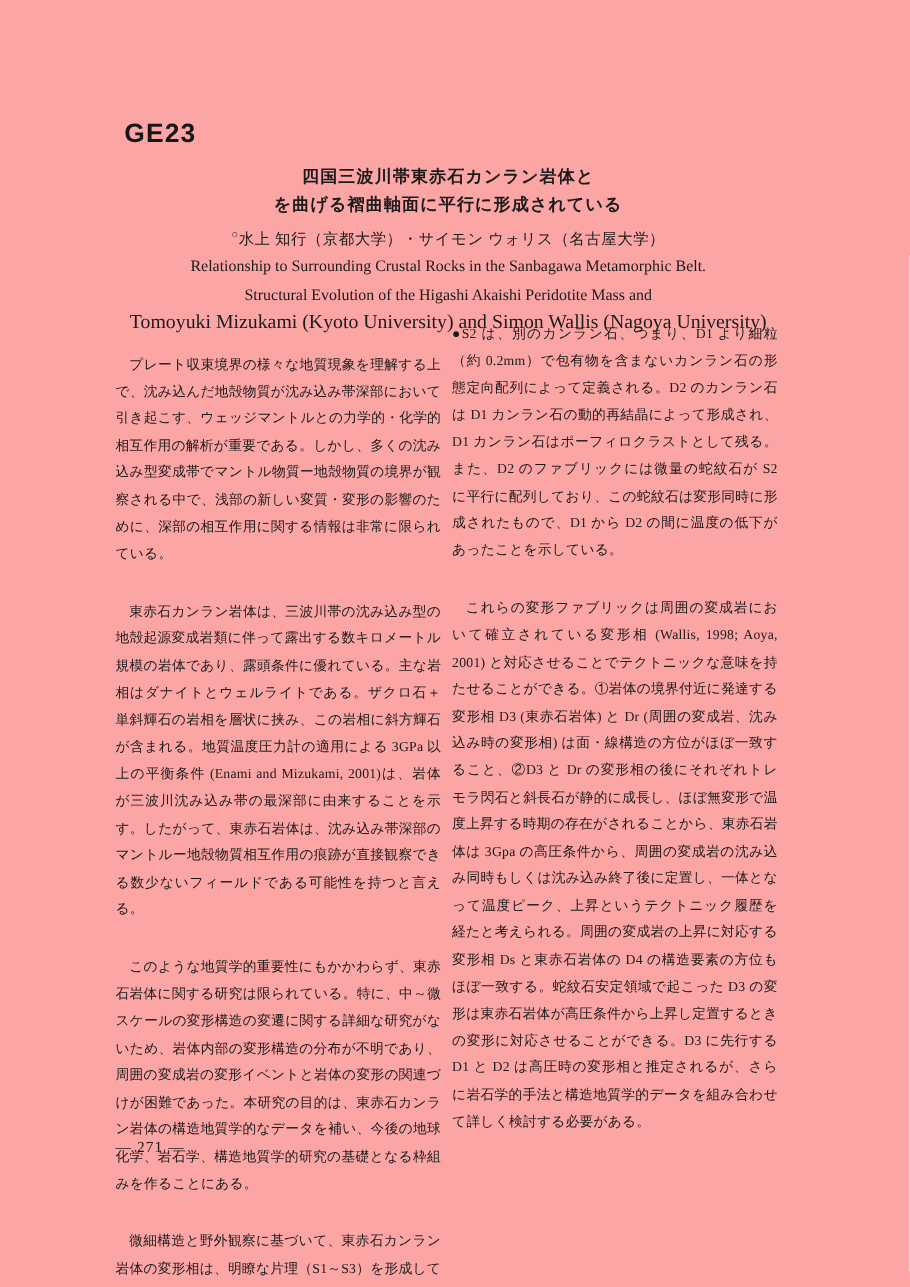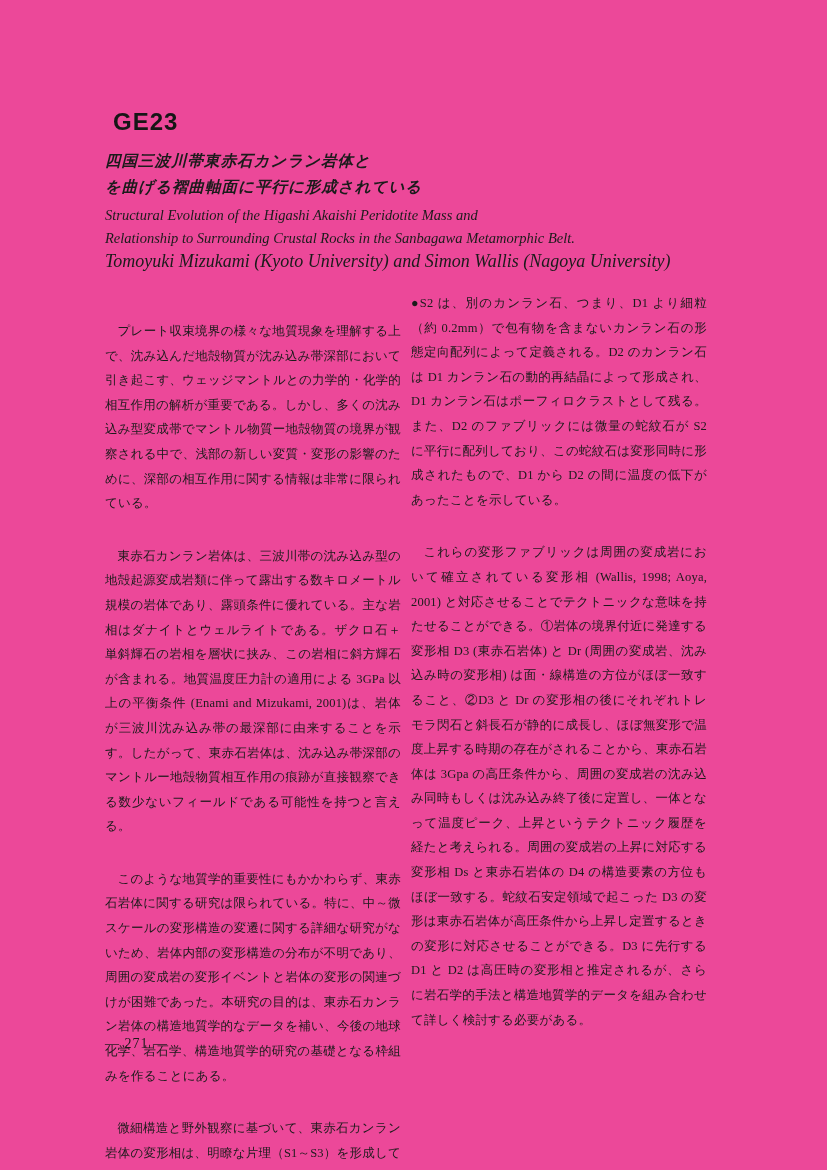--- a/index.html
+++ b/index.html
@@ -4,42 +4,41 @@
 <style>
   html, body {
     margin: 0;
     padding: 0;
     background: #ffffff;
   }
   #page {
     position: relative;
     width: 827px;
     height: 1170px;
-    background: #ec4899;
+    background: #fca5a5;
     color: #1b1b1b;
     overflow: hidden;
     font-family: "Liberation Serif", "DejaVu Serif", serif;
   }
   #session-code {
     position: absolute;
     left: 113px;
     top: 108px;
     font-family: "Liberation Sans", "DejaVu Sans", sans-serif;
     font-weight: bold;
     font-size: 24px;
     letter-spacing: 1px;
     color: #161616;
   }
   #header-block {
     position: absolute;
     left: 105px;
     top: 148px;
     width: 605px;
-    text-align: left;
-    font-style: italic;
+    text-align: center;
   }
   .title-ja {
     font-size: 15.5px;
     font-weight: 600;
     line-height: 26px;
     letter-spacing: 1px;
   }
   .authors-ja {
     font-size: 14px;
     line-height: 24px;
@@ -97,22 +96,23 @@
 </head>
 <body>
 
 <div id="page">
 
   <div id="session-code">GE23</div>
 
   <div id="header-block">
     <div class="title-ja">四国三波川帯東赤石カンラン岩体と</div>
     <div class="title-ja">を曲げる褶曲軸面に平行に形成されている</div>
+    <div class="authors-ja"><sup>○</sup><span>水上 知行（京都大学）・サイモン ウォリス（名古屋大学）</span></div>
+    <div class="title-en">Relationship to Surrounding Crustal Rocks in the Sanbagawa Metamorphic Belt.</div>
     <div class="title-en first">Structural Evolution of the Higashi Akaishi Peridotite Mass and</div>
-    <div class="title-en">Relationship to Surrounding Crustal Rocks in the Sanbagawa Metamorphic Belt.</div>
     <div class="authors-en">Tomoyuki Mizukami (Kyoto University) and Simon Wallis (Nagoya University)</div>
   </div>
 
   <div id="columns">
     <div class="col">
       <p class="indent">プレート収束境界の様々な地質現象を理解する上で、沈み込んだ地殻物質が沈み込み帯深部において引き起こす、ウェッジマントルとの力学的・化学的相互作用の解析が重要である。しかし、多くの沈み込み型変成帯でマントル物質ー地殻物質の境界が観察される中で、浅部の新しい変質・変形の影響のために、深部の相互作用に関する情報は非常に限られている。</p>
       <p class="indent">東赤石カンラン岩体は、三波川帯の沈み込み型の地殻起源変成岩類に伴って露出する数キロメートル規模の岩体であり、露頭条件に優れている。主な岩相はダナイトとウェルライトである。ザクロ石＋単斜輝石の岩相を層状に挟み、この岩相に斜方輝石が含まれる。地質温度圧力計の適用による 3GPa 以上の平衡条件 (Enami and Mizukami, 2001)は、岩体が三波川沈み込み帯の最深部に由来することを示す。したがって、東赤石岩体は、沈み込み帯深部のマントルー地殻物質相互作用の痕跡が直接観察できる数少ないフィールドである可能性を持つと言える。</p>
       <p class="indent">このような地質学的重要性にもかかわらず、東赤石岩体に関する研究は限られている。特に、中～微スケールの変形構造の変遷に関する詳細な研究がないため、岩体内部の変形構造の分布が不明であり、周囲の変成岩の変形イベントと岩体の変形の関連づけが困難であった。本研究の目的は、東赤石カンラン岩体の構造地質学的なデータを補い、今後の地球化学、岩石学、構造地質学的研究の基礎となる枠組みを作ることにある。</p>
       <p class="indent">微細構造と野外観察に基づいて、東赤石カンラン岩体の変形相は、明瞭な片理（S1～S3）を形成しているD1～D3 の変形相と、その後の褶曲 D4 に分類される。古い変形相が構造的に上位に分布し、新しい変形相による上書き構造が野外分布の境界付近に観察される。４つの変形相は以下のような特徴を持つ。</p>
 

